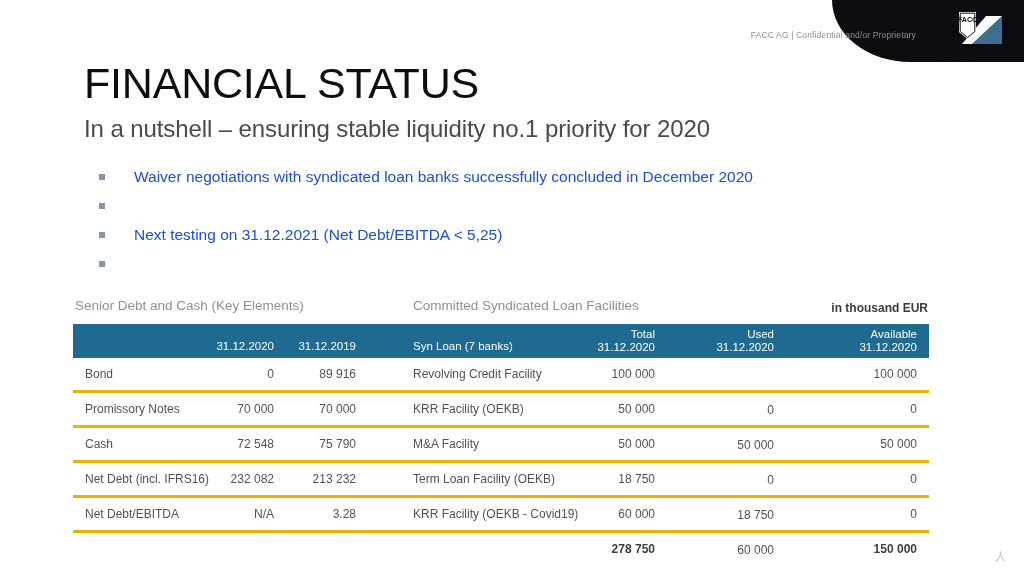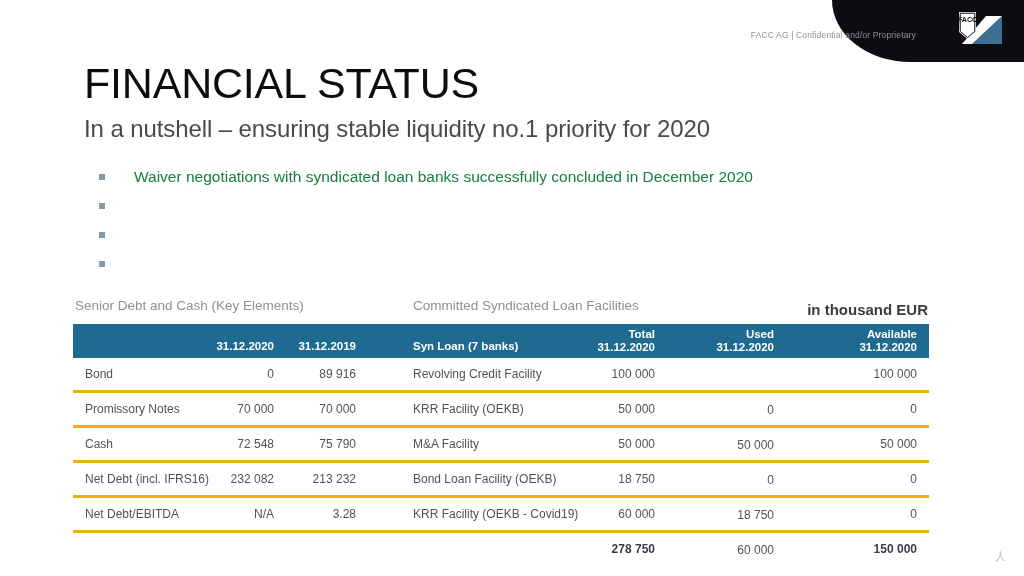--- a/index.html
+++ b/index.html
@@ -100,21 +100,21 @@
     width: 6px;
     height: 6px;
     background: #8496a8;
     margin-top: 8px;
     margin-right: 29px;
     flex: 0 0 auto;
   }
   .bullet-text {
     font-size: 15.5px;
     line-height: 21px;
-    color: #15803d;
+    color: #1d4ed8;
     white-space: nowrap;
   }
 
   
   #table-area {
     position: absolute;
     left: 73px;
     top: 298px;
     width: 856px;
   }
@@ -129,36 +129,36 @@
     font-weight: normal;
     white-space: nowrap;
     top: 0;
   }
   #caption-left  { left: 2px; }
   #caption-right { left: 340px; }
   #unit-note {
     position: absolute;
     right: 1px;
     top: 3px;
-    font-size: 15px;
+    font-size: 12px;
     font-weight: bold;
     color: #3c3c3c;
     white-space: nowrap;
   }
 
   .header-band {
     background: #1e6a91;
     height: 34px;
     position: relative;
   }
   .header-band .hcell {
     position: absolute;
     bottom: 5px;
     font-size: 11.5px;
-    font-weight: bold;
+    font-weight: normal;
     color: #ffffff;
     white-space: nowrap;
     line-height: 13px;
   }
   .hcell.two-line { bottom: 4px; text-align: right; }
 
   .data-rows { position: relative; }
   .drow {
     position: relative;
     height: 32px;
@@ -227,20 +227,21 @@
 <div id="bullets">
   <div class="bullet-row">
     <span class="bullet-mark"></span>
     <span class="bullet-text">Waiver negotiations with syndicated loan banks successfully concluded in December 2020</span>
   </div>
   <div class="bullet-row">
     <span class="bullet-mark"></span>
   </div>
   <div class="bullet-row">
     <span class="bullet-mark"></span>
+    <span class="bullet-text">Next testing on 31.12.2021 (Net Debt/EBITDA &lt; 5,25)</span>
   </div>
   <div class="bullet-row">
     <span class="bullet-mark"></span>
   </div>
 </div>
 
 <div id="table-area">
 
   <div class="caption-row">
     <div class="caption" id="caption-left">Senior Debt and Cash (Key Elements)</div>
@@ -297,21 +298,21 @@
       <div class="cell c-label-r">M&amp;A Facility</div>
       <div class="cell num c-total">50 000</div>
       <div class="cell num c-used">0</div>
       <div class="cell num c-avail">50 000</div>
     </div>
 
     <div class="drow">
       <div class="cell c-label-l">Net Debt (incl. IFRS16)</div>
       <div class="cell num c-2020-l">232 082</div>
       <div class="cell num c-2019-l">213 232</div>
-      <div class="cell c-label-r">Bond Loan Facility (OEKB)</div>
+      <div class="cell c-label-r">Term Loan Facility (OEKB)</div>
       <div class="cell num c-total">18 750</div>
       <div class="cell num c-used">18 750</div>
       <div class="cell num c-avail">0</div>
     </div>
 
     <div class="drow">
       <div class="cell c-label-l">Net Debt/EBITDA</div>
       <div class="cell num c-2020-l">N/A</div>
       <div class="cell num c-2019-l">3.28</div>
       <div class="cell c-label-r">KRR Facility (OEKB - Covid19)</div>

